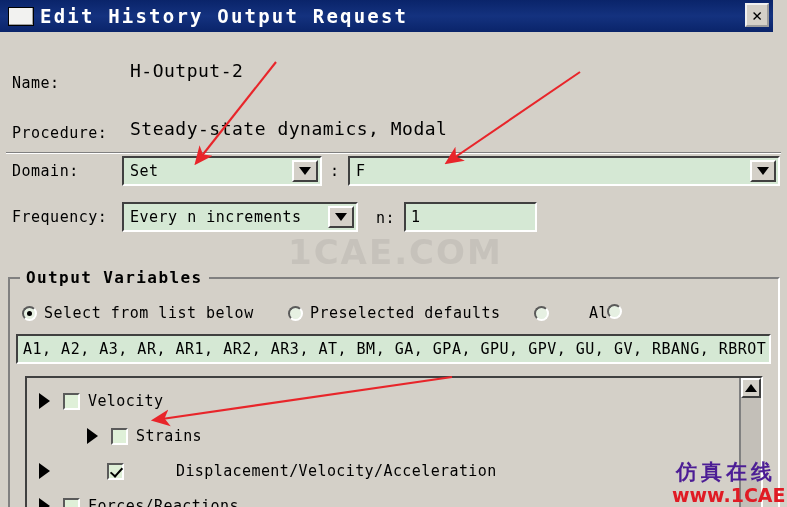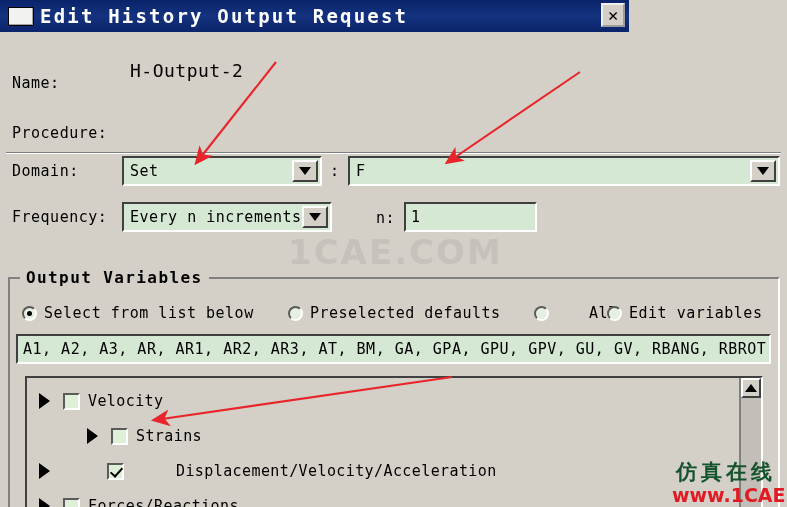--- a/index.html
+++ b/index.html
@@ -6,21 +6,21 @@
   body{
     width:787px;height:507px;overflow:hidden;
     background:#d4d0c8;
     font-family:"DejaVu Sans Mono","Liberation Mono",monospace;
     -webkit-font-smoothing:none;
   }
   #app{position:relative;width:787px;height:507px;overflow:hidden;background:#d4d0c8;}
 
   
   .titlebar{
-    position:absolute;left:0;top:0;width:629px;height:32px;
+    position:absolute;left:0;top:0;width:773px;height:32px;
     background:linear-gradient(to bottom,#0a246a 0%,#14327f 50%,#0a246a 100%);
     display:flex;align-items:center;
   }
   .title-icon{
     width:26px;height:19px;margin-left:8px;margin-right:6px;
     background:#f2f2f0;border:1px solid #000;box-sizing:border-box;
     box-shadow:inset -1px -1px 0 #a0a0a0;
   }
   .title-text{
     color:#ffffff;font-size:19px;font-weight:bold;letter-spacing:2.2px;
@@ -148,21 +148,21 @@
   .anno{position:absolute;left:0;top:0;width:787px;height:507px;pointer-events:none;}
 
   
   .wm-faint{
     position:absolute;left:288px;top:232px;font-size:34px;font-weight:bold;
     color:#c6c2bb;letter-spacing:2px;
     font-family:"DejaVu Sans","Liberation Sans",sans-serif;
   }
   .wm-cn{
     position:absolute;left:676px;top:458px;font-size:21px;font-weight:bold;
-    color:#14532d;letter-spacing:4px;
+    color:#4c1d95;letter-spacing:4px;
     font-family:"DejaVu Sans","Liberation Sans",sans-serif;
   }
   .wm-url{
     position:absolute;left:672px;top:484px;font-size:19px;font-weight:bold;
     color:#e01b24;letter-spacing:0px;
     font-family:"DejaVu Sans","Liberation Sans",sans-serif;
   }
 </style>
 </head>
 <body>
@@ -178,20 +178,21 @@
   <div class="client">
 
     <div class="row" style="left:12px;top:16px;">
       <span class="lbl" style="width:118px;display:inline-block;margin-top:26px;">Name:</span>
       <span class="val">H-Output-2</span>
     </div>
 
 
     <div class="row" style="left:12px;top:82px;">
       <span class="lbl" style="width:118px;display:inline-block;margin-top:10px;">Procedure:</span>
+      <span class="val">Steady-state dynamics, Modal</span>
     </div>
 
     <div class="hr"></div>
 
     <div class="row" style="left:12px;top:130px;">
       <span class="lbl">Domain:</span>
     </div>
 
     <div class="combo" style="left:122px;top:124px;width:200px;height:30px;">
       <span class="ctext">Set</span>
@@ -208,21 +209,21 @@
       <span class="ctext">F</span>
       <span class="arrowbtn">
           <i class="tri"></i>
         </span>
     </div>
 
     <div class="row" style="left:12px;top:176px;">
       <span class="lbl">Frequency:</span>
     </div>
 
-    <div class="combo" style="left:122px;top:170px;width:210px;height:30px;">
+    <div class="combo" style="left:122px;top:170px;width:236px;height:30px;">
       <span class="ctext">Every n increments</span>
       <span class="arrowbtn">
           <i class="tri"></i>
         </span>
     </div>
 
     <div class="row" style="left:376px;top:177px;">
       <span class="lbl">n:</span>
     </div>
 
@@ -240,21 +241,20 @@
     <div class="radio" style="left:288px;top:272px;">
       <span class="rdot"></span>
       <span class="rlabel">Preselected defaults</span>
     </div>
     <div class="radio" style="left:534px;top:272px;gap:33px;">
       <span class="rdot"></span>
       <span class="rlabel">All</span>
     </div>
     <div class="radio" style="left:607px;top:272px;">
       <span class="rdot"></span>
-      <span class="rlabel">Edit variables</span>
     </div>
 
     <div class="textfield" style="left:16px;top:271px;width:755px;height:30px;margin-top:31px;">
       <span class="ftext">A1, A2, A3, AR, AR1, AR2, AR3, AT, BM, GA, GPA, GPU, GPV, GU, GV, RBANG, RBROT, TA1, TA2, TA3</span>
     </div>
 
     <div class="listbox">
 
       <div class="trow" style="top:10px;">
         <span class="expander"></span>

